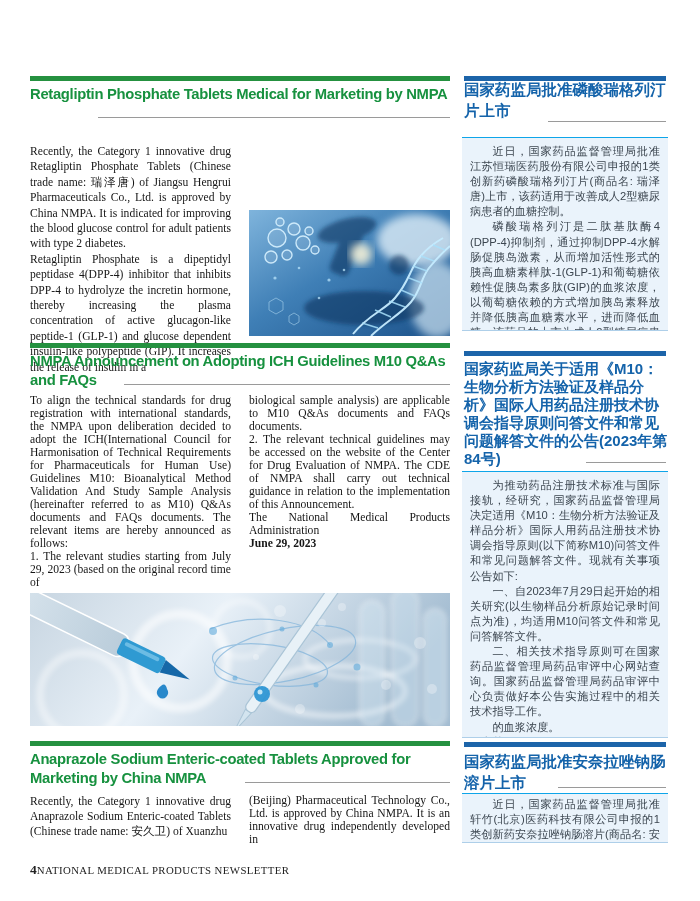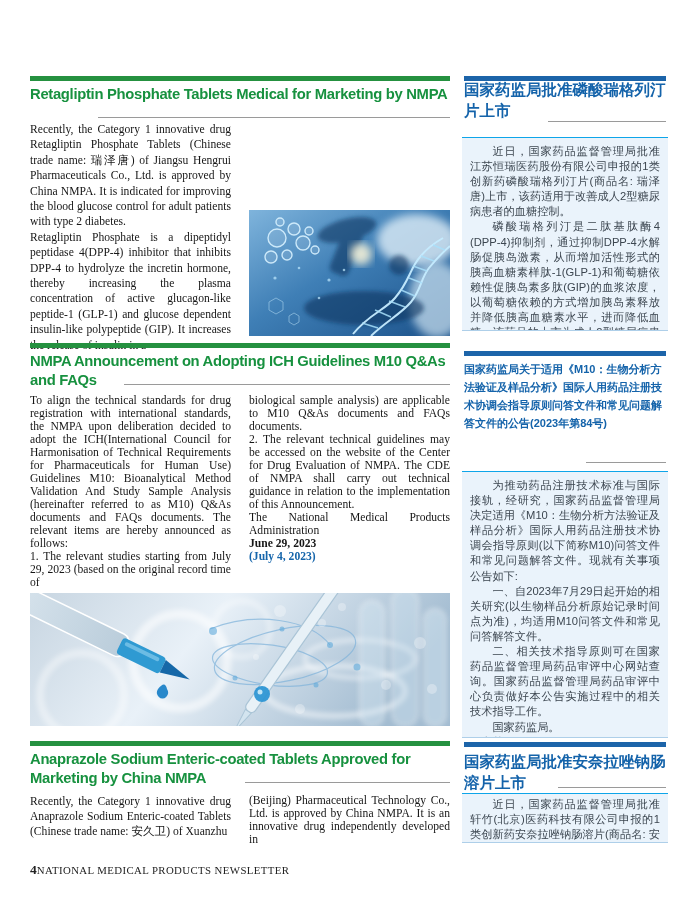--- a/index.html
+++ b/index.html
@@ -5,21 +5,21 @@
   html,body{margin:0;padding:0;background:#fff;}
   #page{position:relative;width:700px;height:901px;background:#ffffff;overflow:hidden;
         font-family:"Liberation Serif",serif;color:#1c1c1c;}
   .bar-green{position:absolute;height:5px;background:#259140;}
   .bar-blue{position:absolute;height:5px;background:#1c64a9;}
   .rule{position:absolute;height:1px;background:#9a9a9a;}
   .title-en{position:absolute;font-family:"Liberation Sans",sans-serif;font-weight:bold;
             color:#17913f;font-size:14.8px;line-height:18.5px;letter-spacing:-0.3px;}
   .title-cn{position:absolute;font-family:"Liberation Sans",sans-serif;font-weight:bold;
             color:#1463aa;font-size:15.5px;line-height:21px;}
-  .title-cn.small{font-size:11px;line-height:18px;}
+  .title-cn.small{font-size:15px;line-height:18px;}
   .body-en{position:absolute;font-size:11.6px;line-height:15.4px;text-align:justify;
            text-align-last:left;color:#161616;}
   .body-en p{margin:0;}
   .body-en.tight{line-height:13px;}
   .date-en{text-align:left;color:#1565ab;font-weight:bold;}
   .date-en.black{color:#161616;}
   .cn-box{position:absolute;box-sizing:border-box;background:#eaf3fb;
           border-top:1px solid #0ea5e9;border-bottom:1px solid #aecfe9;
           padding:6px 8px;font-family:"Liberation Sans",sans-serif;
           font-size:11.2px;line-height:15.1px;color:#3c4650;
@@ -33,21 +33,21 @@
 </style>
 </head>
 <body>
 
 <div id="page">
 
   <div class="bar-green" style="left:30px;top:76px;width:420px;"></div>
   <div class="title-en" style="left:30px;top:85px;width:424px;">Retagliptin Phosphate Tablets Medical for Marketing by NMPA</div>
   <div class="rule" style="left:98px;top:117px;width:352px;"></div>
 
-  <div class="body-en" style="left:30px;top:122px;width:201px;">
+  <div class="body-en" style="left:30px;top:144px;width:201px;">
     <p>Recently, the Category 1 innovative drug Retagliptin Phosphate Tablets (Chinese trade name: 瑞泽唐) of Jiangsu Hengrui Pharmaceuticals Co., Ltd. is approved by China NMPA. It is indicated for improving the blood glucose control for adult patients with type 2 diabetes.</p>
     <p>Retagliptin Phosphate is a dipeptidyl peptidase 4(DPP-4) inhibitor that inhibits DPP-4 to hydrolyze the incretin hormone, thereby increasing the plasma concentration of active glucagon-like peptide-1 (GLP-1) and glucose dependent insulin-like polypeptide (GIP). It increases the release of insulin in a</p>
   </div>
 
   <svg class="photo" style="left:249px;top:210px;" width="201" height="126" viewBox="0 0 201 126">
     <defs>
       <linearGradient id="g1" x1="0" y1="0" x2="1" y2="1">
         <stop offset="0" stop-color="#7fb4dc"></stop>
           <stop offset="0.45" stop-color="#3f7fb6"></stop>
         <stop offset="1" stop-color="#1c528a"></stop>
@@ -112,21 +112,20 @@
 
   <div class="body-en tight" style="left:30px;top:394px;width:201px;">
     <p>To align the technical standards for drug registration with international standards, the NMPA upon deliberation decided to adopt the ICH(International Council for Harmonisation of Technical Requirements for Pharmaceuticals for Human Use) Guidelines M10: Bioanalytical Method Validation And Study Sample Analysis (hereinafter referred to as M10) Q&amp;As documents and FAQs documents. The relevant items are hereby announced as follows:</p>
     <p>1. The relevant studies starting from July 29, 2023 (based on the original record time of</p>
   </div>
   <div class="body-en tight" style="left:249px;top:394px;width:201px;">
     <p>biological sample analysis) are applicable to M10 Q&amp;As documents and FAQs documents.</p>
     <p>2. The relevant technical guidelines may be accessed on the website of the Center for Drug Evaluation of NMPA. The CDE of NMPA shall carry out technical guidance in relation to the implementation of this Announcement.</p>
     <p>The National Medical Products Administration</p>
     <p class="date-en black">June 29, 2023</p>
-    <p class="date-en">(July 4, 2023)</p>
   </div>
 
   <svg class="photo" style="left:30px;top:593px;" width="420" height="133" viewBox="0 0 420 133">
     <defs>
       <linearGradient id="g2" x1="0" y1="0" x2="1" y2="0.25">
         <stop offset="0" stop-color="#c7d5e1"></stop>
           <stop offset="0.45" stop-color="#e9f1f8"></stop>
         <stop offset="1" stop-color="#a3bcd1"></stop>
       </linearGradient>
       <linearGradient id="pip" x1="0" y1="0" x2="1" y2="0">
@@ -210,21 +209,21 @@
 
   </div>
 
   <div class="bar-blue" style="left:464px;top:351px;width:202px;"></div>
   <div class="title-cn small" style="left:464px;top:360px;width:204px;">国家药监局关于适用《M10：生物分析方法验证及样品分析》国际人用药品注册技术协调会指导原则问答文件和常见问题解答文件的公告(2023年第84号)</div>
   <div class="rule" style="left:586px;top:462px;width:80px;"></div>
   <div class="cn-box" style="left:462px;top:471px;width:206px;height:267px;">
     <p>为推动药品注册技术标准与国际接轨，经研究，国家药品监督管理局决定适用《M10：生物分析方法验证及样品分析》国际人用药品注册技术协调会指导原则(以下简称M10)问答文件和常见问题解答文件。现就有关事项公告如下:</p>
     <p>一、自2023年7月29日起开始的相关研究(以生物样品分析原始记录时间点为准)，均适用M10问答文件和常见问答解答文件。</p>
     <p>二、相关技术指导原则可在国家药品监督管理局药品审评中心网站查询。国家药品监督管理局药品审评中心负责做好本公告实施过程中的相关技术指导工作。</p>
-    <p>国家药监局。</p>
+    <p>的血浆浓度。</p>
     <p class="cn-sign">国家药监局</p>
 
   </div>
 
   <div class="bar-blue" style="left:464px;top:742px;width:202px;"></div>
   <div class="title-cn" style="left:464px;top:751px;width:204px;">国家药监局批准安奈拉唑钠肠溶片上市</div>
   <div class="rule" style="left:558px;top:787px;width:108px;"></div>
   <div class="cn-box" style="left:462px;top:793px;width:206px;height:50px;padding-top:3px;padding-bottom:3px;">
     <p>近日，国家药品监督管理局批准轩竹(北京)医药科技有限公司申报的1类创新药安奈拉唑钠肠溶片(商品名: 安久卫)上市。该药为</p>
   </div>

